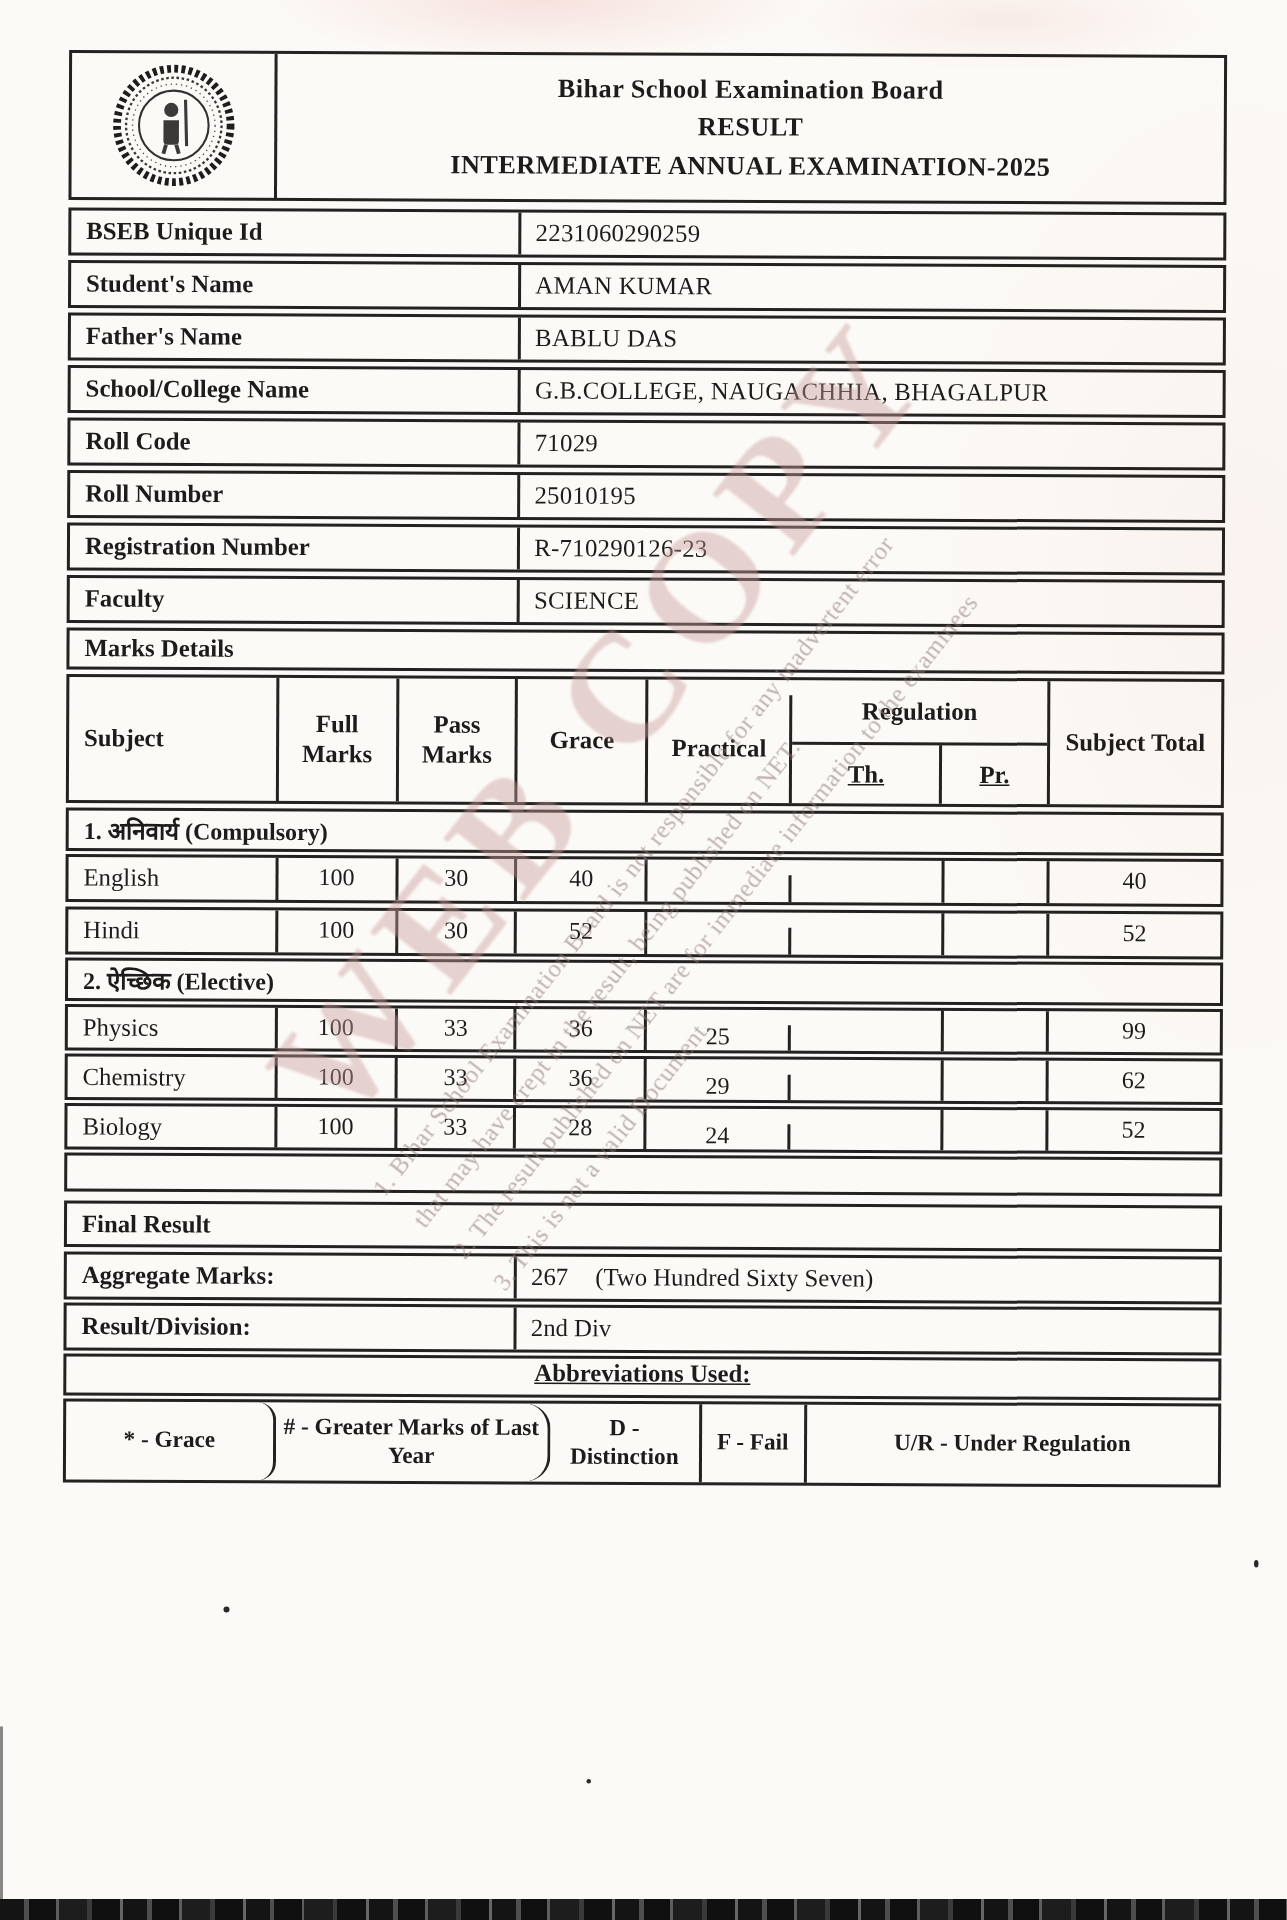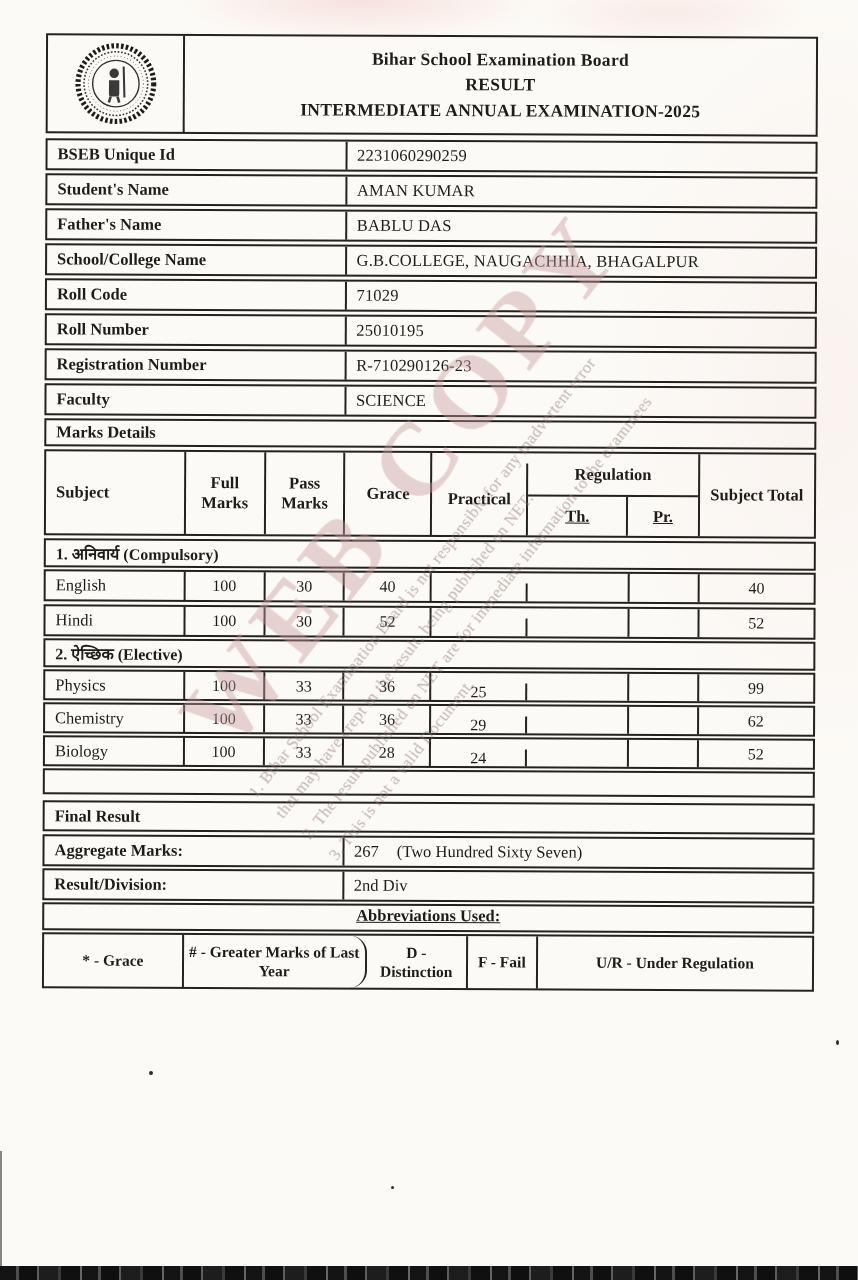--- a/index.html
+++ b/index.html
@@ -64,21 +64,21 @@
 
   .final-row { height:31px; }
   .resline-row { height:32px; }
   .resline-label { width:39%; font-weight:bold; font-size:16.5px; }
   .resline-value { flex:1; font-size:16.5px; gap:18px; }
 
   .abbr-title-row { height:28px; justify-content:center; font-weight:bold; font-size:16.5px; }
   .abbr-title-row span { text-decoration:underline; }
   .abbr-row { height:56px; font-weight:bold; font-size:15.5px; }
   .abbr-row .cell { justify-content:center; text-align:center; line-height:1.25; padding:0 4px; }
-  .a-1{width:18.2%;} .a-2{width:20.8%;} .a-3{width:23.8%;border-radius:17px;} .a-4{width:13.2%;} .a-5{width:9.1%;} .a-6{flex:1;}
+  .a-1{width:18.2%;border-radius:12px;} .a-2{width:20.8%;} .a-3{width:23.8%;border-radius:17px;} .a-4{width:13.2%;} .a-5{width:9.1%;} .a-6{flex:1;}
 
   
   .wm-layer { position:absolute; inset:0; pointer-events:none; }
   .wm-main {
     position:absolute; left:400px; top:480px;
     transform:translate(-50%,-50%) rotate(-52deg);
     font-size:104px; font-weight:bold; letter-spacing:10px;
     color:rgba(198,156,156,.42); white-space:nowrap;
     filter:blur(.6px);
   }

